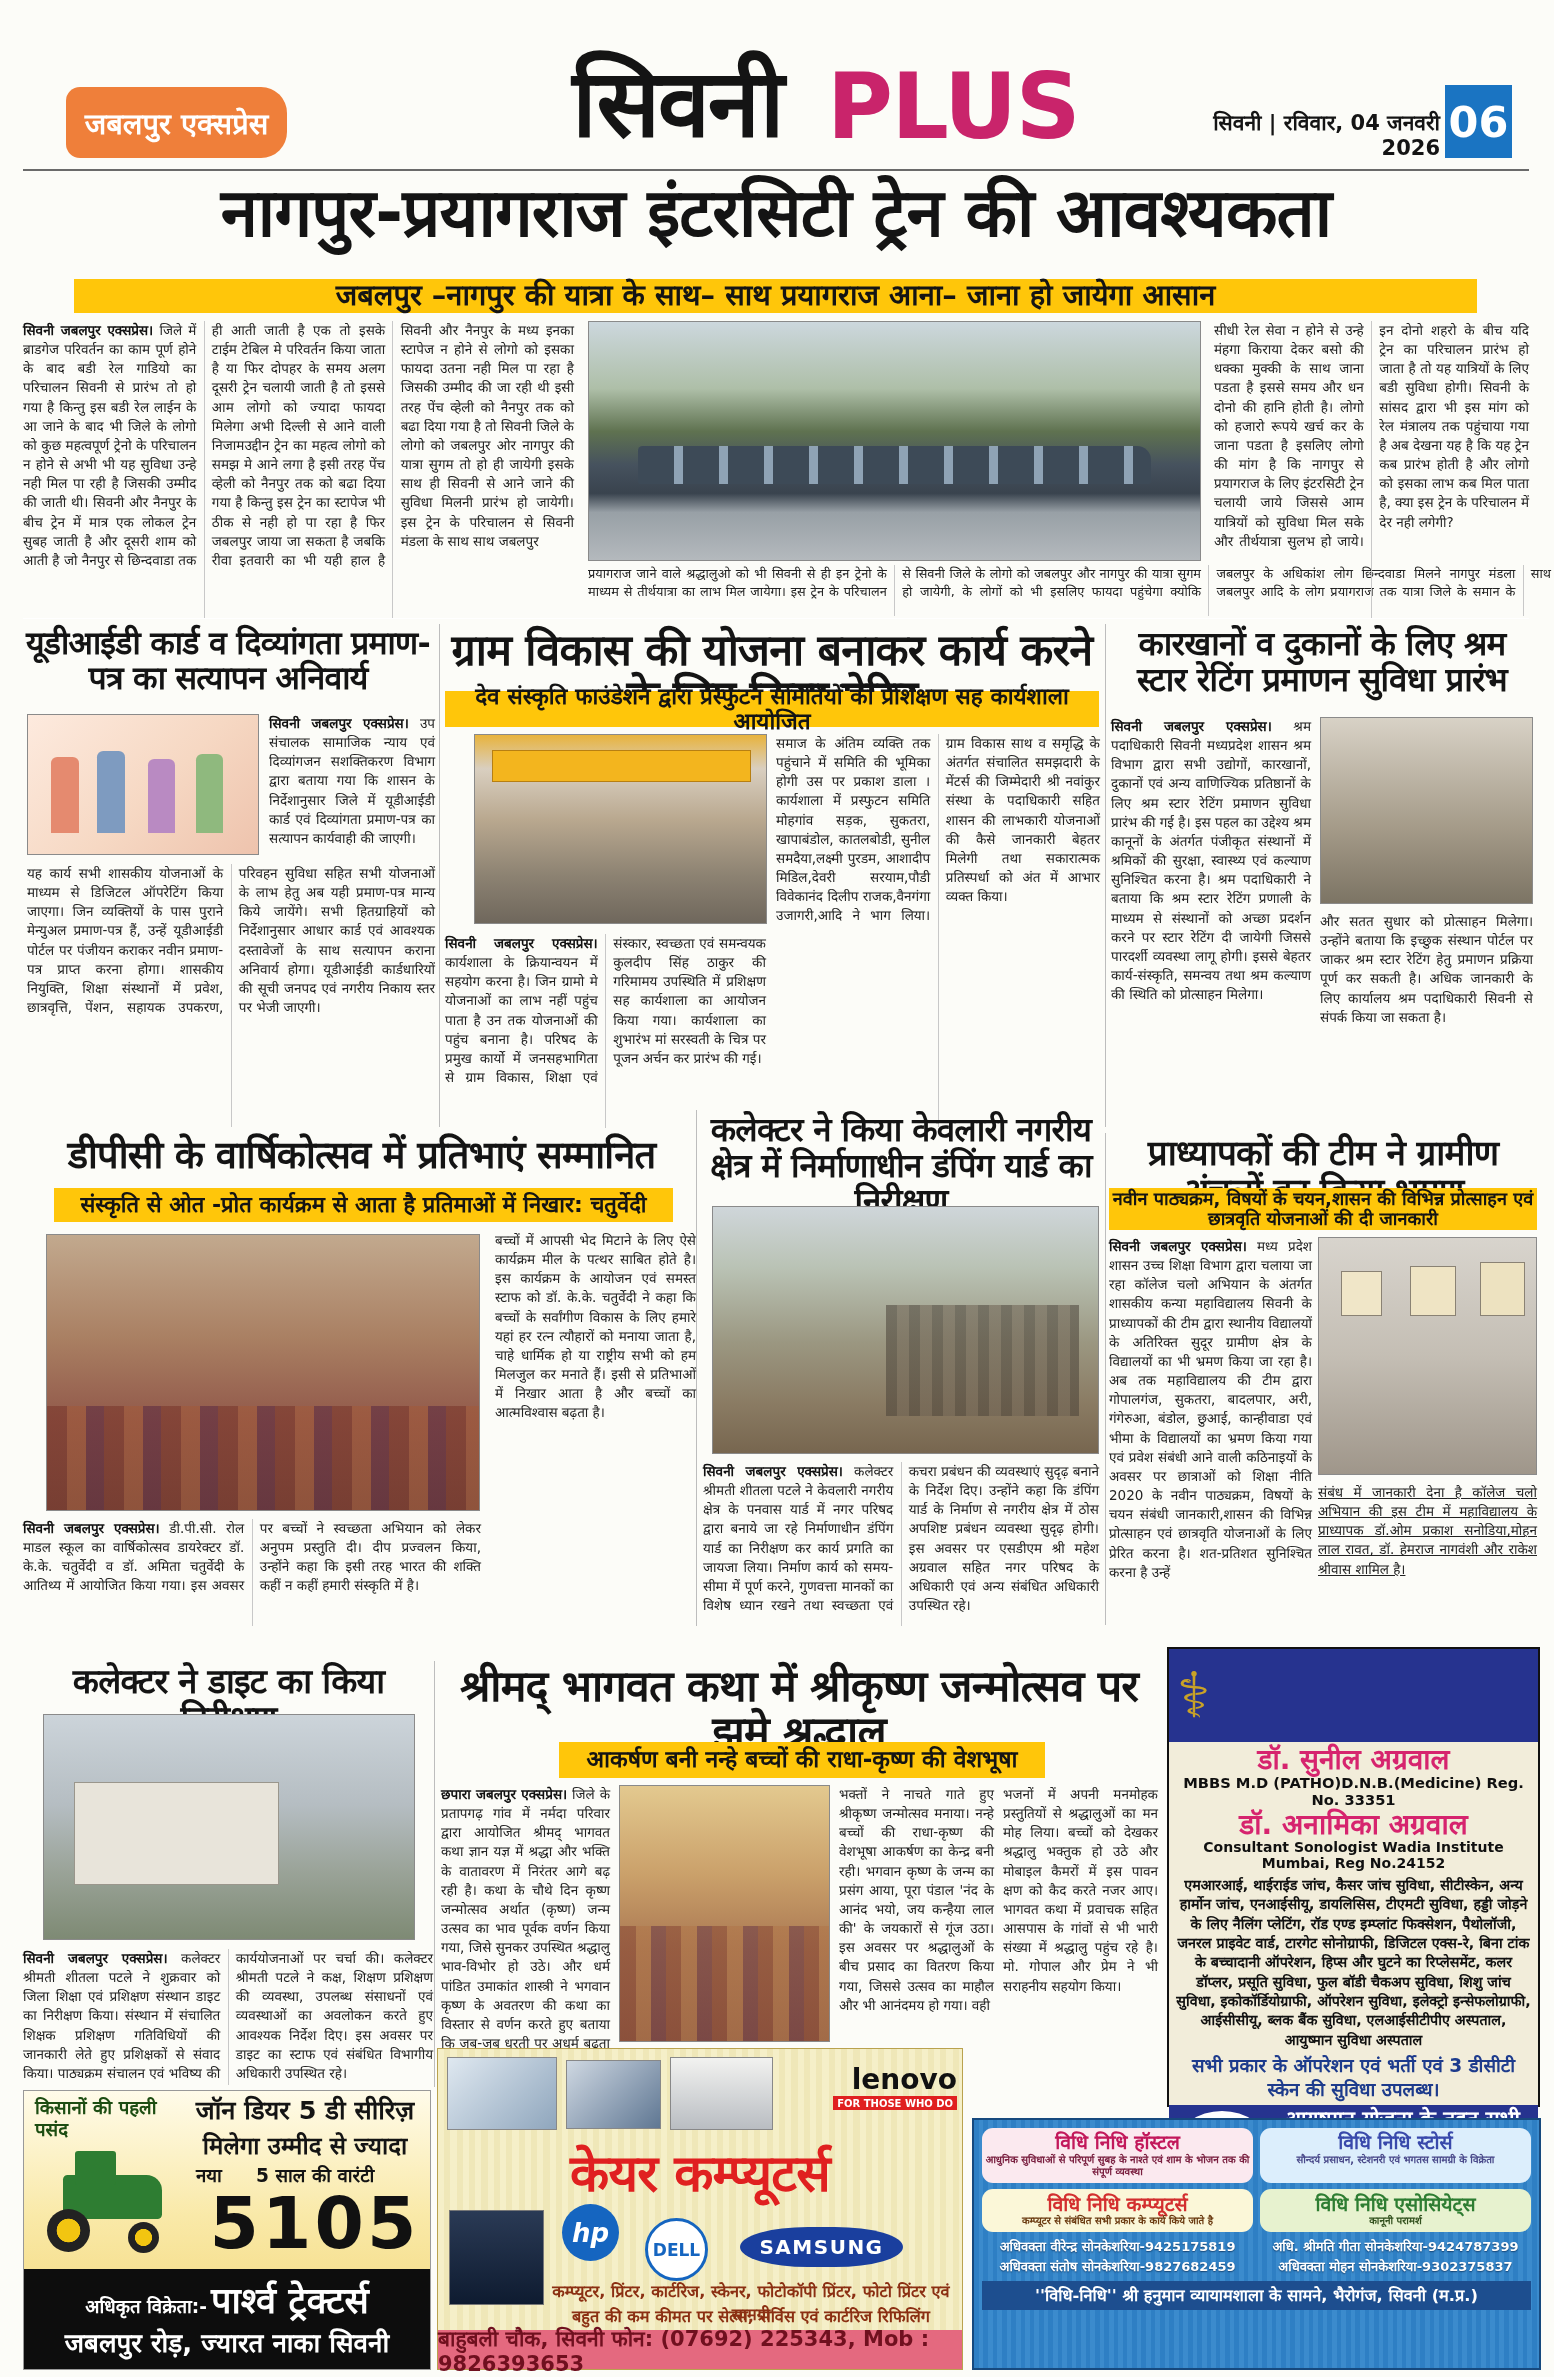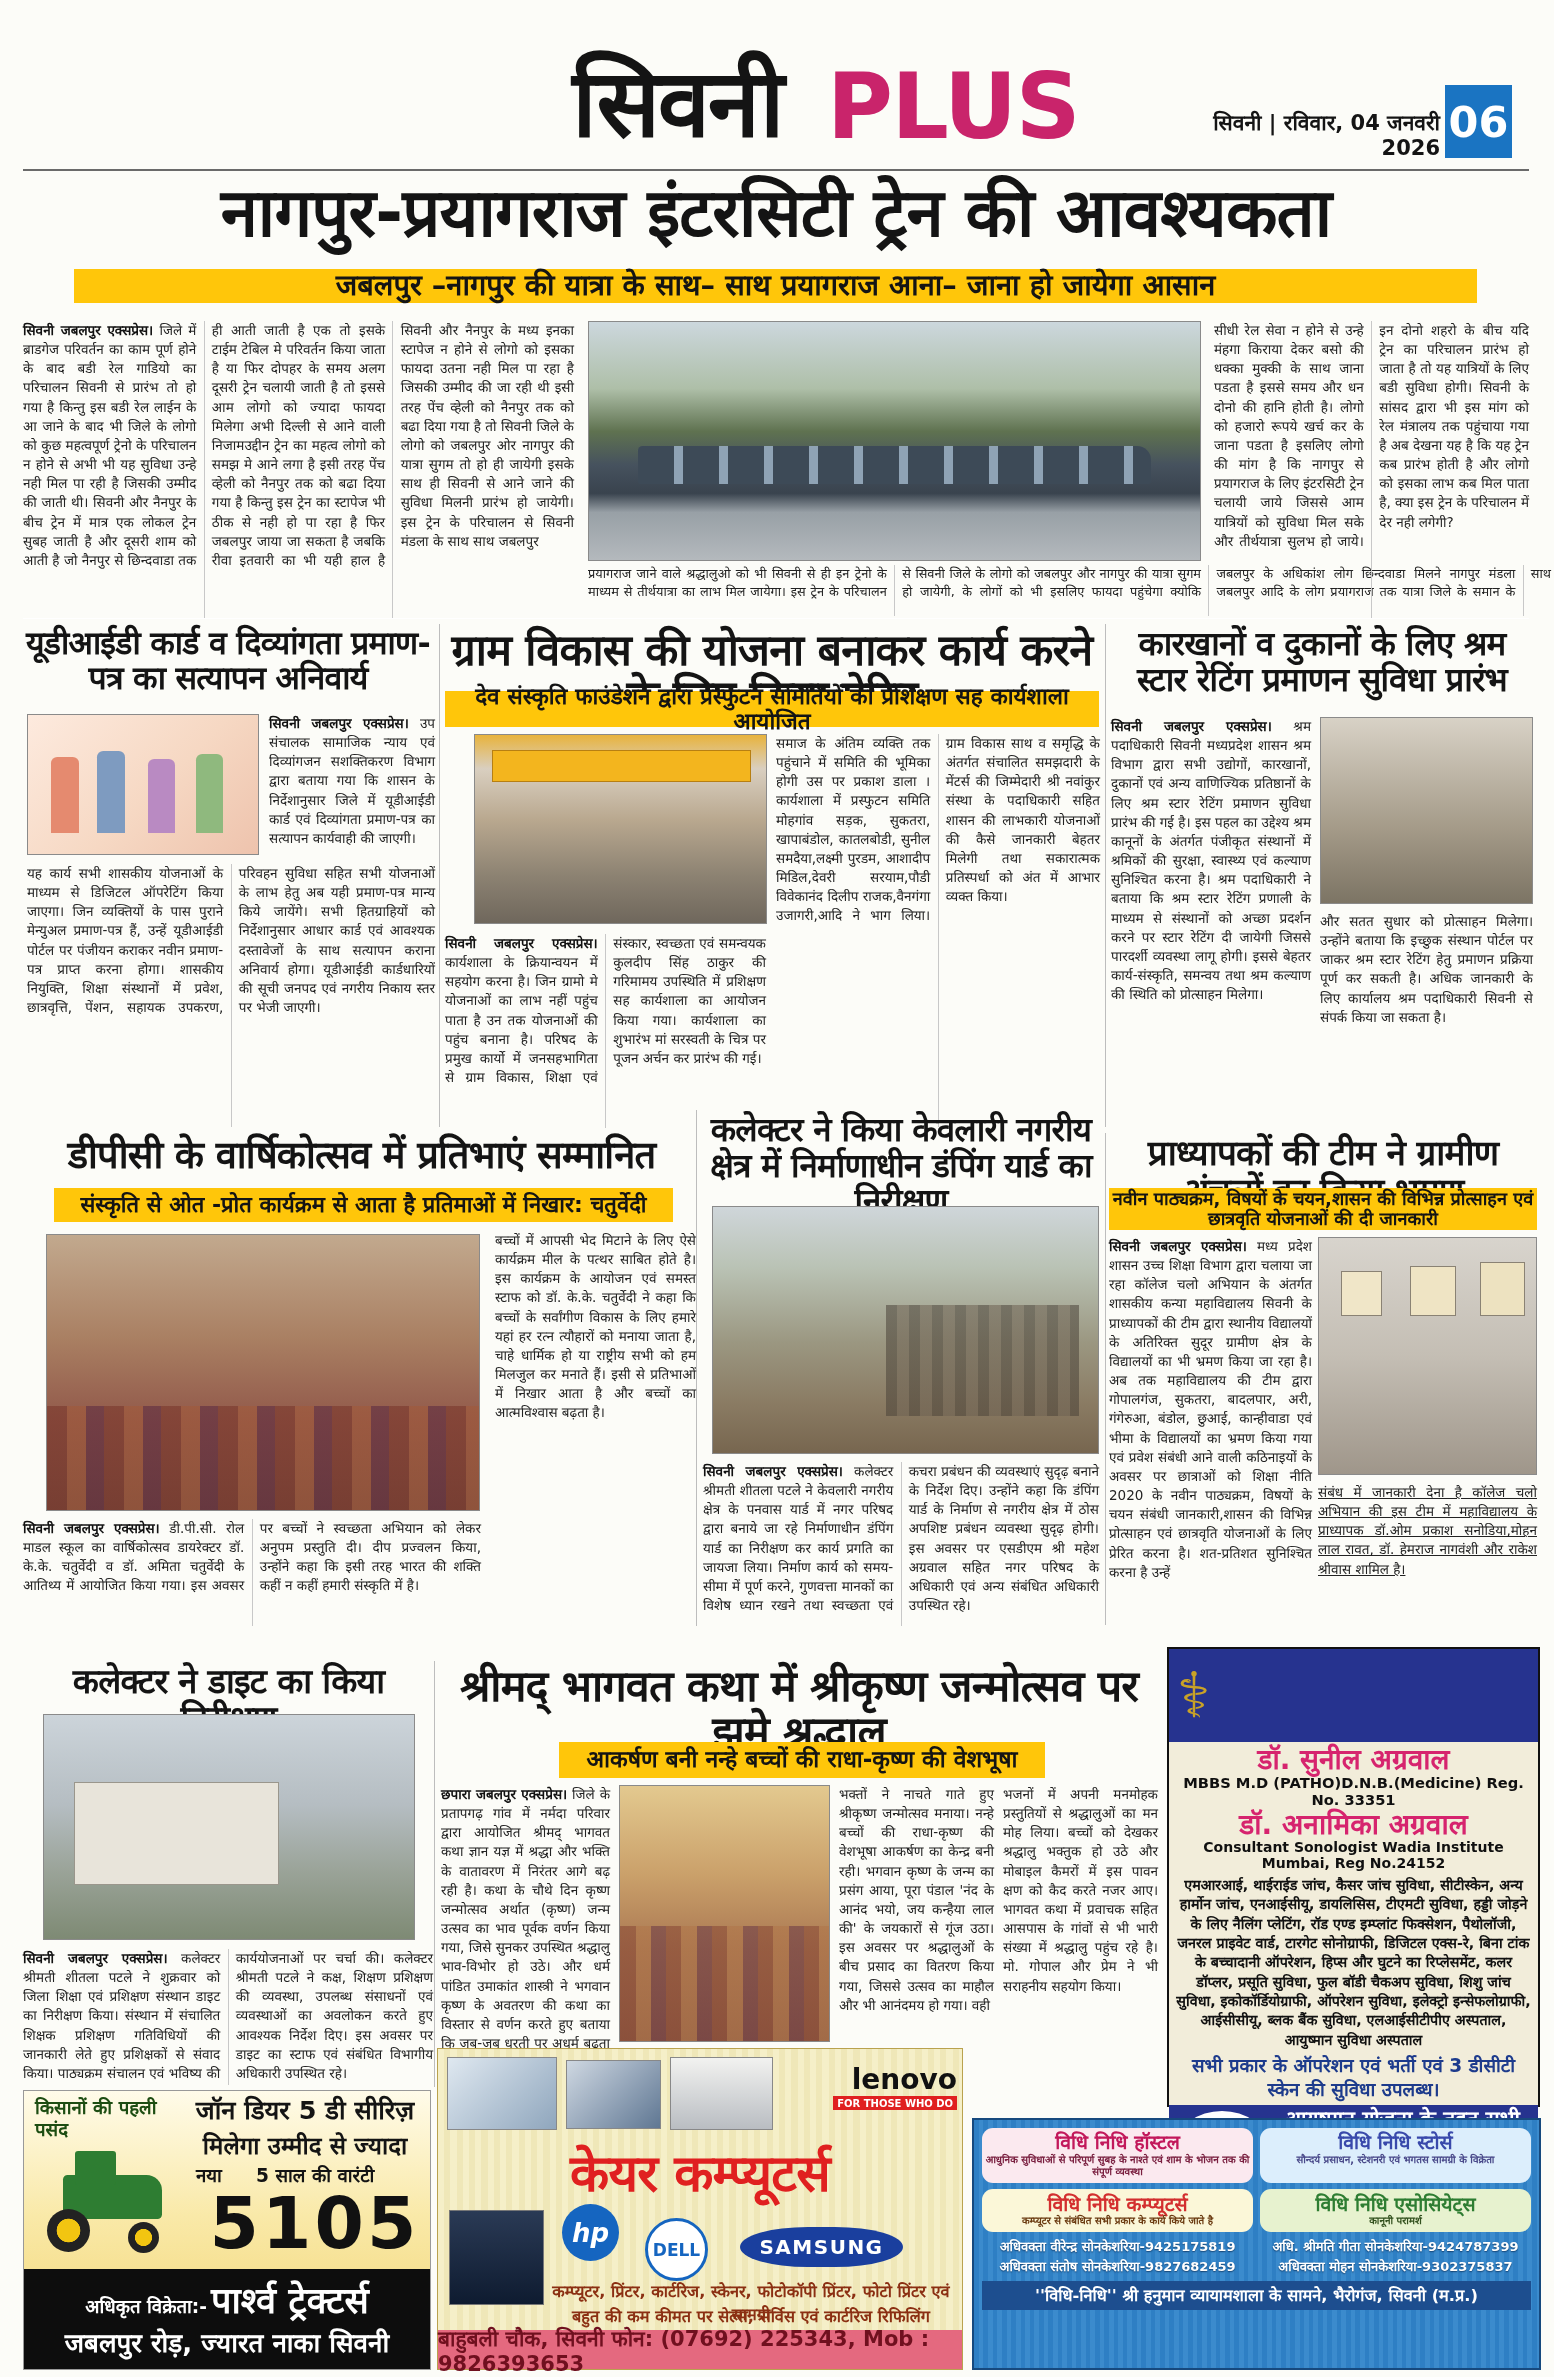--- a/index.html
+++ b/index.html
@@ -56,28 +56,29 @@
   
   .deere{background:linear-gradient(180deg,#fffbe9 0%,#f9e9a8 45%,#f3d470 100%);border:0.8px solid #999;}
   .deere-foot{background:#0d0d0d;color:#fff;text-align:center;}
   .tz{position:absolute;}
 </style>
 </head>
 <body>
 
 <div class="page">
 
+  <div class="abs badge" style="left:66px;top:87px;width:221px;height:71px;font-size:29px;">जबलपुर एक्सप्रेस</div>
   <div class="abs" style="left:294px;top:45px;width:488px;height:124px;text-align:right;font-size:94px;font-weight:bold;color:#141414;line-height:1.25;letter-spacing:-2.3px;">सिवनी</div>
   <div class="abs" style="left:827px;top:48px;width:333px;height:124px;font-size:90px;font-weight:bold;color:#c9246b;line-height:1.3;letter-spacing:-1.5px;">PLUS</div>
   <div class="abs" style="left:1204px;top:108px;width:236px;height:33px;font-size:21px;font-weight:bold;color:#141414;text-align:right;">सिवनी | रविवार, 04 जनवरी 2026</div>
   <div class="abs pagebox" style="left:1445px;top:85px;width:67px;height:73px;font-size:43px;">06</div>
   <div class="abs" style="left:23px;top:169px;width:1506px;height:2.3px;background:#6a6a6a;"></div>
 
   <div class="abs hd" style="left:23px;top:177px;width:1506px;height:77px;font-size:67px;">नागपुर-प्रयागराज इंटरसिटी ट्रेन की आवश्यकता</div>
-  <div class="abs kicker" style="left:74px;top:269px;width:1403px;height:34px;font-size:29px;">जबलपुर –नागपुर की यात्रा के साथ– साथ प्रयागराज आना– जाना हो जायेगा आसान</div>
+  <div class="abs kicker" style="left:74px;top:279px;width:1403px;height:34px;font-size:29px;">जबलपुर –नागपुर की यात्रा के साथ– साथ प्रयागराज आना– जाना हो जायेगा आसान</div>
 
   <div class="abs cols3 body-txt" style="left:23px;top:321px;width:551px;height:297px;"><span class="byline">सिवनी जबलपुर एक्सप्रेस।</span> <span>जिले में ब्राडगेज परिवर्तन का काम पूर्ण होने के बाद बडी रेल गाडियो का परिचालन सिवनी से प्रारंभ तो हो गया है किन्तु इस बडी रेल लाईन के आ जाने के बाद भी जिले के लोगो को कुछ महत्वपूर्ण ट्रेनो के परिचालन न होने से अभी भी यह सुविधा उन्हे नही मिल पा रही है जिसकी उम्मीद की जाती थी। सिवनी और नैनपुर के बीच ट्रेन में मात्र एक लोकल ट्रेन सुबह जाती है और दूसरी शाम को आती है जो नैनपुर से छिन्दवाडा तक ही आती जाती है एक तो इसके टाईम टेबिल मे परिवर्तन किया जाता है या फिर दोपहर</span><span> के समय अलग दूसरी ट्रेन चलायी जाती है तो इससे आम लोगो को ज्यादा फायदा मिलेगा अभी दिल्ली से आने वाली निजामउद्दीन ट्रेन का महत्व लोगो को समझ मे आने लगा है इसी तरह पेंच व्हेली को नैनपुर तक को बढा दिया गया है किन्तु इस ट्रेन का स्टापेज भी ठीक से नही हो पा रहा है फिर जबलपुर जाया जा सकता है जबकि रीवा इतवारी का भी यही हाल है सिवनी और नैनपुर के मध्य इनका</span><span> स्टापेज न होने से लोगो को इसका फायदा उतना नही मिल पा रहा है जिसकी उम्मीद की जा रही थी इसी तरह पेंच व्हेली को नैनपुर तक को बढा दिया गया है तो सिवनी जिले के लोगो को जबलपुर ओर नागपुर की यात्रा सुगम तो हो ही जायेगी इसके साथ ही सिवनी से आने जाने की सुविधा मिलनी प्रारंभ हो जायेगी। इस ट्रेन के परिचालन से सिवनी मंडला के साथ साथ जबलपुर</span></div>
   <div class="abs body-txt" style="left:23px;top:321px;width:0;height:0;"></div>
   <div class="abs cols2 body-txt" style="left:588px;top:565px;width:613px;height:51px;font-size:12.8px;">प्रयागराज जाने वाले श्रद्धालुओ को भी सिवनी से ही इन ट्रेनो के माध्यम से तीर्थयात्रा का लाभ मिल जायेगा। इस ट्रेन के परिचालन से सिवनी जिले के लोगो को जबलपुर और नागपुर की यात्रा सुगम हो जायेगी, के लोगों को भी इसलिए फायदा पहुंचेगा क्योकि जबलपुर के अधिकांश लोग छिन्दवाडा मिलने नागपुर मंडला जबलपुर आदि के लोग प्रयागराज तक यात्रा जिले के समान के साथ साथ अस्थियां विसर्जन करने</div>
   <div class="abs photo ph-train" style="left:588px;top:321px;width:613px;height:240px;">
     <div style="position:absolute;left:8%;top:52%;width:84%;height:16%;background:repeating-linear-gradient(90deg,#3d4a57 0 36px,#8fa3b5 36px 45px);border-radius:4.6px 14px 3.1px 3.1px;"></div>
   </div>
   <div class="abs cols2 body-txt" style="left:1214px;top:321px;width:315px;height:297px;"><span>सीधी रेल सेवा न होने से उन्हे मंहगा किराया देकर बसो की धक्का मुक्की के साथ जाना पडता है इससे समय और धन दोनो की हानि होती है। लोगो को हजारो रूपये खर्च कर के जाना पडता है इसलिए लोगो की मांग है कि नागपुर से प्रयागराज के लिए इंटरसिटी ट्रेन चलायी जाये जिससे आम यात्रियों को सुविधा मिल सके और तीर्थयात्रा सुलभ हो जाये।</span> <span>इन दोनो शहरो के बीच यदि ट्रेन का परिचालन प्रारंभ हो जाता है तो यह यात्रियों के लिए बडी सुविधा होगी। सिवनी के सांसद द्वारा भी इस मांग को रेल मंत्रालय तक पहुंचाया गया है अब देखना यह है कि यह ट्रेन कब प्रारंभ होती है और लोगो को इसका लाभ कब मिल पाता है, क्या इस ट्रेन के परिचालन में देर नही लगेगी?</span></div>
 
   <div class="abs body-txt" style="left:23px;top:618px;width:1506px;height:0.8px;background:#ffffff;"></div>

